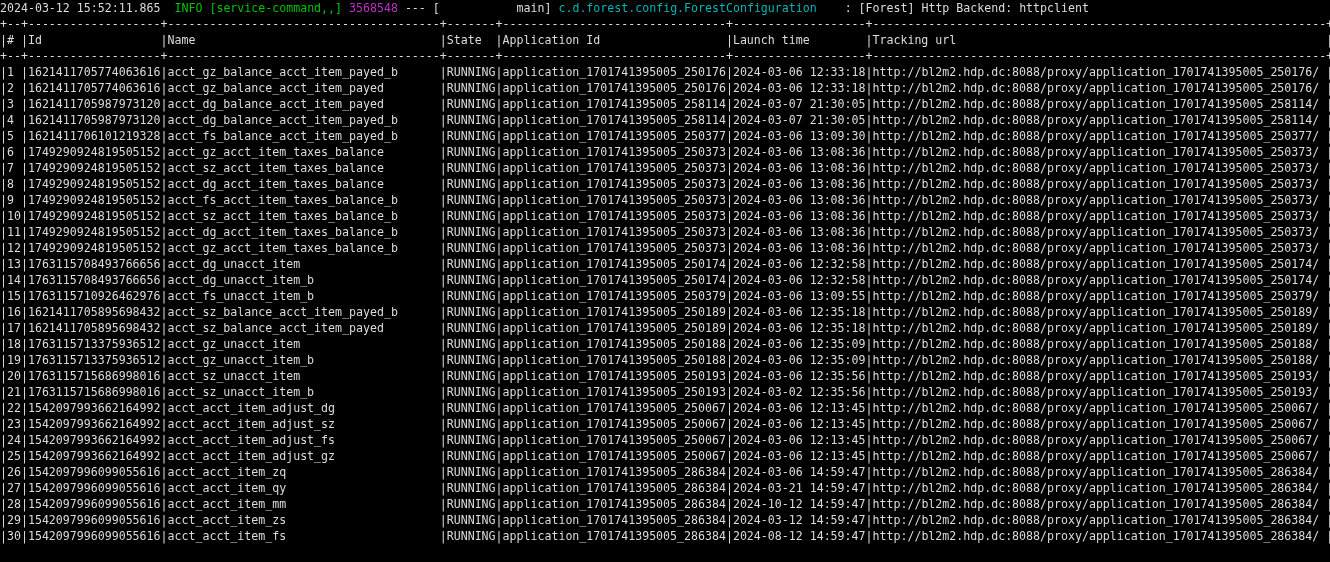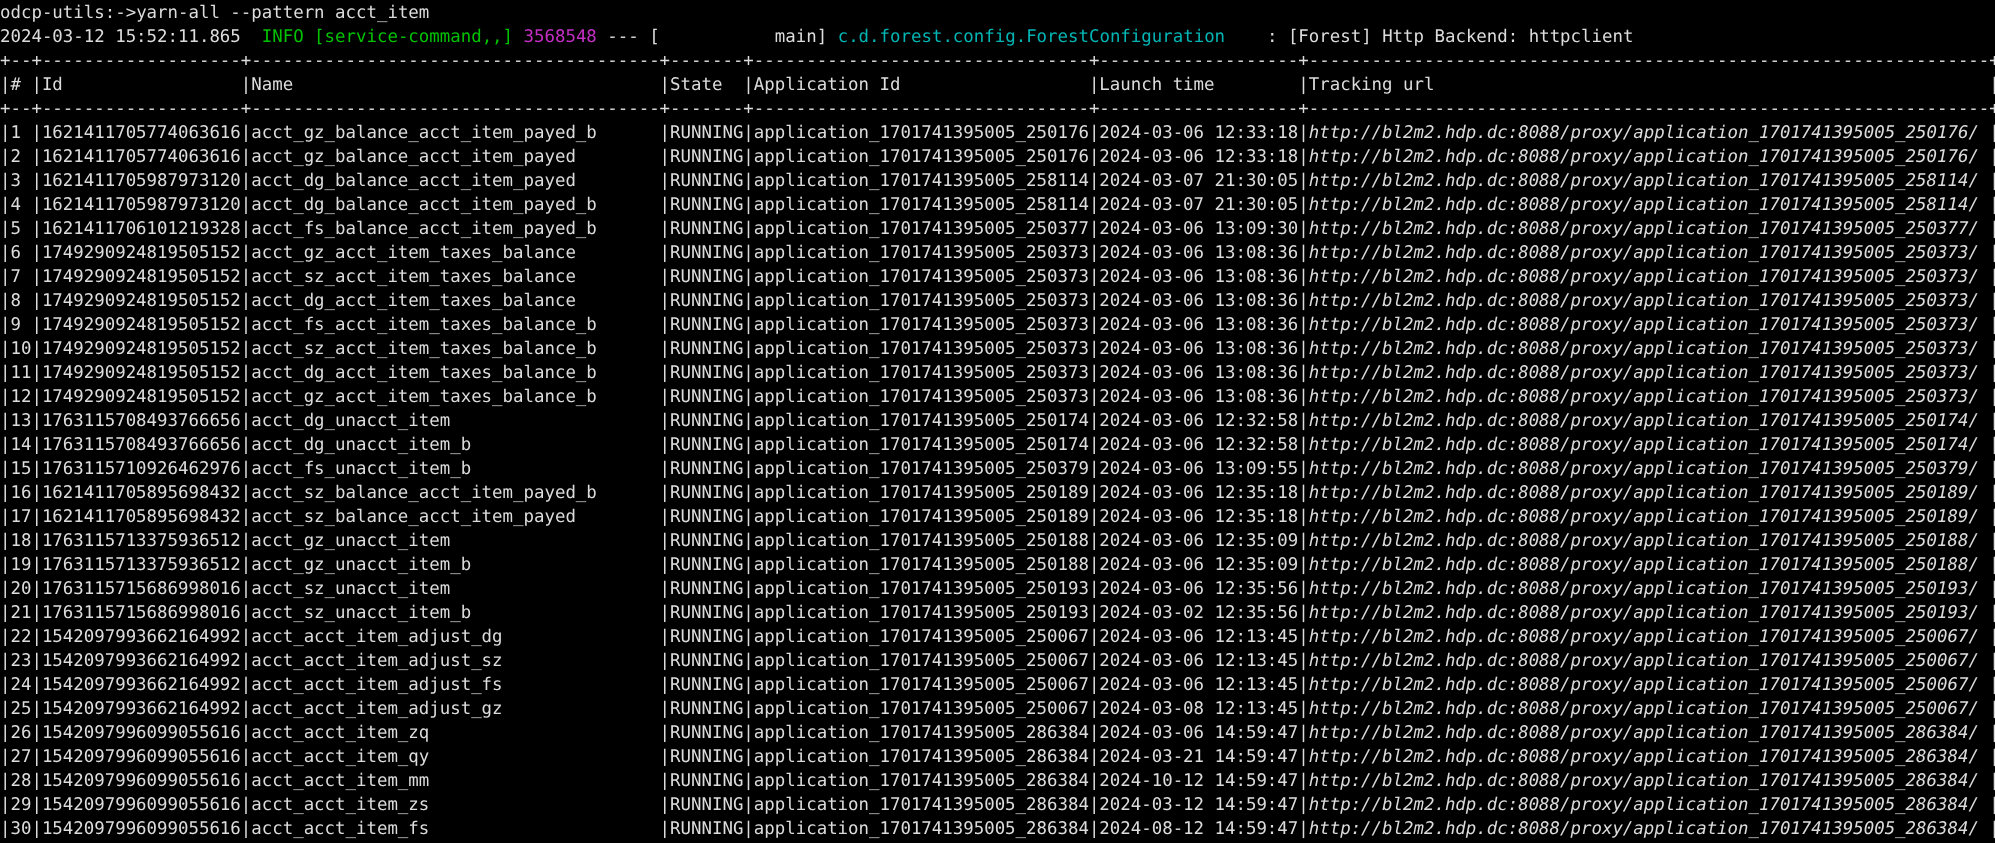--- a/index.html
+++ b/index.html
@@ -14,27 +14,26 @@
     font-family:"DejaVu Sans Mono","Liberation Mono",monospace;
     font-size:11.6px;
     line-height:16px;
     font-variant-ligatures:none;
     overflow:hidden;
   }
   .line{white-space:pre;height:16px;}
   .green{color:var(--info-green,#00c200);text-align:center;}
   .magenta{color:var(--pid-magenta,#c32ec3);}
   .cyan{color:var(--logger-cyan,#00b5b5);text-align:right;}
-  span[data-name="tracking-url"]{color:inherit;text-decoration:none;cursor:pointer;font-style:italic;}
+  span[data-name="tracking-url"]{color:inherit;text-decoration:none;cursor:pointer;}
 </style>
 </head>
 <body>
 
 <div class="screen" data-name="terminal-screen">
-    <div class="line" data-name="prompt-line"><span data-name="shell-prompt">odcp-utils:-&gt;</span><span data-name="shell-command">yarn-all --pattern acct_item</span></div>
     <div class="line" data-name="log-line"><span data-name="log-timestamp">2024-03-12 15:52:11.865  </span><span class="green" data-name="log-level-context">INFO [service-command,,]</span><span data-name="log-separator"> </span><span class="magenta" data-name="log-pid">3568548</span><span data-name="log-thread"> --- [           main] </span><span class="cyan" data-name="log-logger">c.d.forest.config.ForestConfiguration</span><span data-name="log-message">    : [Forest] Http Backend: httpclient</span></div>
     <div id="table-mount" data-name="yarn-applications-table">
       <div class="line" data-name="table-border-top">+--+-------------------+---------------------------------------+-------+--------------------------------+-------------------+-----------------------------------------------------------------+</div>
       <div class="line" data-name="table-header-row">|# |Id                 |Name                                   |State  |Application Id                  |Launch time        |Tracking url                                                     |</div>
       <div class="line" data-name="table-border-mid">+--+-------------------+---------------------------------------+-------+--------------------------------+-------------------+-----------------------------------------------------------------+</div>
       <div class="line" data-name="table-row"><span data-name="row-cells">|1 |1621411705774063616|acct_gz_balance_acct_item_payed_b      |RUNNING|application_1701741395005_250176|2024-03-06 12:33:18|</span><span data-name="tracking-url">http://bl2m2.hdp.dc:8088/proxy/application_1701741395005_250176/</span><span data-name="row-end"> |</span></div>
       <div class="line" data-name="table-row"><span data-name="row-cells">|2 |1621411705774063616|acct_gz_balance_acct_item_payed        |RUNNING|application_1701741395005_250176|2024-03-06 12:33:18|</span><span data-name="tracking-url">http://bl2m2.hdp.dc:8088/proxy/application_1701741395005_250176/</span><span data-name="row-end"> |</span></div>
       <div class="line" data-name="table-row"><span data-name="row-cells">|3 |1621411705987973120|acct_dg_balance_acct_item_payed        |RUNNING|application_1701741395005_258114|2024-03-07 21:30:05|</span><span data-name="tracking-url">http://bl2m2.hdp.dc:8088/proxy/application_1701741395005_258114/</span><span data-name="row-end"> |</span></div>
       <div class="line" data-name="table-row"><span data-name="row-cells">|4 |1621411705987973120|acct_dg_balance_acct_item_payed_b      |RUNNING|application_1701741395005_258114|2024-03-07 21:30:05|</span><span data-name="tracking-url">http://bl2m2.hdp.dc:8088/proxy/application_1701741395005_258114/</span><span data-name="row-end"> |</span></div>
       <div class="line" data-name="table-row"><span data-name="row-cells">|5 |1621411706101219328|acct_fs_balance_acct_item_payed_b      |RUNNING|application_1701741395005_250377|2024-03-06 13:09:30|</span><span data-name="tracking-url">http://bl2m2.hdp.dc:8088/proxy/application_1701741395005_250377/</span><span data-name="row-end"> |</span></div>
@@ -50,20 +49,20 @@
       <div class="line" data-name="table-row"><span data-name="row-cells">|15|1763115710926462976|acct_fs_unacct_item_b                  |RUNNING|application_1701741395005_250379|2024-03-06 13:09:55|</span><span data-name="tracking-url">http://bl2m2.hdp.dc:8088/proxy/application_1701741395005_250379/</span><span data-name="row-end"> |</span></div>
       <div class="line" data-name="table-row"><span data-name="row-cells">|16|1621411705895698432|acct_sz_balance_acct_item_payed_b      |RUNNING|application_1701741395005_250189|2024-03-06 12:35:18|</span><span data-name="tracking-url">http://bl2m2.hdp.dc:8088/proxy/application_1701741395005_250189/</span><span data-name="row-end"> |</span></div>
       <div class="line" data-name="table-row"><span data-name="row-cells">|17|1621411705895698432|acct_sz_balance_acct_item_payed        |RUNNING|application_1701741395005_250189|2024-03-06 12:35:18|</span><span data-name="tracking-url">http://bl2m2.hdp.dc:8088/proxy/application_1701741395005_250189/</span><span data-name="row-end"> |</span></div>
       <div class="line" data-name="table-row"><span data-name="row-cells">|18|1763115713375936512|acct_gz_unacct_item                    |RUNNING|application_1701741395005_250188|2024-03-06 12:35:09|</span><span data-name="tracking-url">http://bl2m2.hdp.dc:8088/proxy/application_1701741395005_250188/</span><span data-name="row-end"> |</span></div>
       <div class="line" data-name="table-row"><span data-name="row-cells">|19|1763115713375936512|acct_gz_unacct_item_b                  |RUNNING|application_1701741395005_250188|2024-03-06 12:35:09|</span><span data-name="tracking-url">http://bl2m2.hdp.dc:8088/proxy/application_1701741395005_250188/</span><span data-name="row-end"> |</span></div>
       <div class="line" data-name="table-row"><span data-name="row-cells">|20|1763115715686998016|acct_sz_unacct_item                    |RUNNING|application_1701741395005_250193|2024-03-06 12:35:56|</span><span data-name="tracking-url">http://bl2m2.hdp.dc:8088/proxy/application_1701741395005_250193/</span><span data-name="row-end"> |</span></div>
       <div class="line" data-name="table-row"><span data-name="row-cells">|21|1763115715686998016|acct_sz_unacct_item_b                  |RUNNING|application_1701741395005_250193|2024-03-02 12:35:56|</span><span data-name="tracking-url">http://bl2m2.hdp.dc:8088/proxy/application_1701741395005_250193/</span><span data-name="row-end"> |</span></div>
       <div class="line" data-name="table-row"><span data-name="row-cells">|22|1542097993662164992|acct_acct_item_adjust_dg               |RUNNING|application_1701741395005_250067|2024-03-06 12:13:45|</span><span data-name="tracking-url">http://bl2m2.hdp.dc:8088/proxy/application_1701741395005_250067/</span><span data-name="row-end"> |</span></div>
       <div class="line" data-name="table-row"><span data-name="row-cells">|23|1542097993662164992|acct_acct_item_adjust_sz               |RUNNING|application_1701741395005_250067|2024-03-06 12:13:45|</span><span data-name="tracking-url">http://bl2m2.hdp.dc:8088/proxy/application_1701741395005_250067/</span><span data-name="row-end"> |</span></div>
       <div class="line" data-name="table-row"><span data-name="row-cells">|24|1542097993662164992|acct_acct_item_adjust_fs               |RUNNING|application_1701741395005_250067|2024-03-06 12:13:45|</span><span data-name="tracking-url">http://bl2m2.hdp.dc:8088/proxy/application_1701741395005_250067/</span><span data-name="row-end"> |</span></div>
-      <div class="line" data-name="table-row"><span data-name="row-cells">|25|1542097993662164992|acct_acct_item_adjust_gz               |RUNNING|application_1701741395005_250067|2024-03-08 12:13:45|</span><span data-name="tracking-url">http://bl2m2.hdp.dc:8088/proxy/application_1701741395005_250067/</span><span data-name="row-end"> |</span></div>
+      <div class="line" data-name="table-row"><span data-name="row-cells">|25|1542097993662164992|acct_acct_item_adjust_gz               |RUNNING|application_1701741395005_250067|2024-03-06 12:13:45|</span><span data-name="tracking-url">http://bl2m2.hdp.dc:8088/proxy/application_1701741395005_250067/</span><span data-name="row-end"> |</span></div>
       <div class="line" data-name="table-row"><span data-name="row-cells">|26|1542097996099055616|acct_acct_item_zq                      |RUNNING|application_1701741395005_286384|2024-03-06 14:59:47|</span><span data-name="tracking-url">http://bl2m2.hdp.dc:8088/proxy/application_1701741395005_286384/</span><span data-name="row-end"> |</span></div>
       <div class="line" data-name="table-row"><span data-name="row-cells">|27|1542097996099055616|acct_acct_item_qy                      |RUNNING|application_1701741395005_286384|2024-03-21 14:59:47|</span><span data-name="tracking-url">http://bl2m2.hdp.dc:8088/proxy/application_1701741395005_286384/</span><span data-name="row-end"> |</span></div>
       <div class="line" data-name="table-row"><span data-name="row-cells">|28|1542097996099055616|acct_acct_item_mm                      |RUNNING|application_1701741395005_286384|2024-10-12 14:59:47|</span><span data-name="tracking-url">http://bl2m2.hdp.dc:8088/proxy/application_1701741395005_286384/</span><span data-name="row-end"> |</span></div>
       <div class="line" data-name="table-row"><span data-name="row-cells">|29|1542097996099055616|acct_acct_item_zs                      |RUNNING|application_1701741395005_286384|2024-03-12 14:59:47|</span><span data-name="tracking-url">http://bl2m2.hdp.dc:8088/proxy/application_1701741395005_286384/</span><span data-name="row-end"> |</span></div>
       <div class="line" data-name="table-row"><span data-name="row-cells">|30|1542097996099055616|acct_acct_item_fs                      |RUNNING|application_1701741395005_286384|2024-08-12 14:59:47|</span><span data-name="tracking-url">http://bl2m2.hdp.dc:8088/proxy/application_1701741395005_286384/</span><span data-name="row-end"> |</span></div>
     </div>
   </div>
 
 </body></html>

